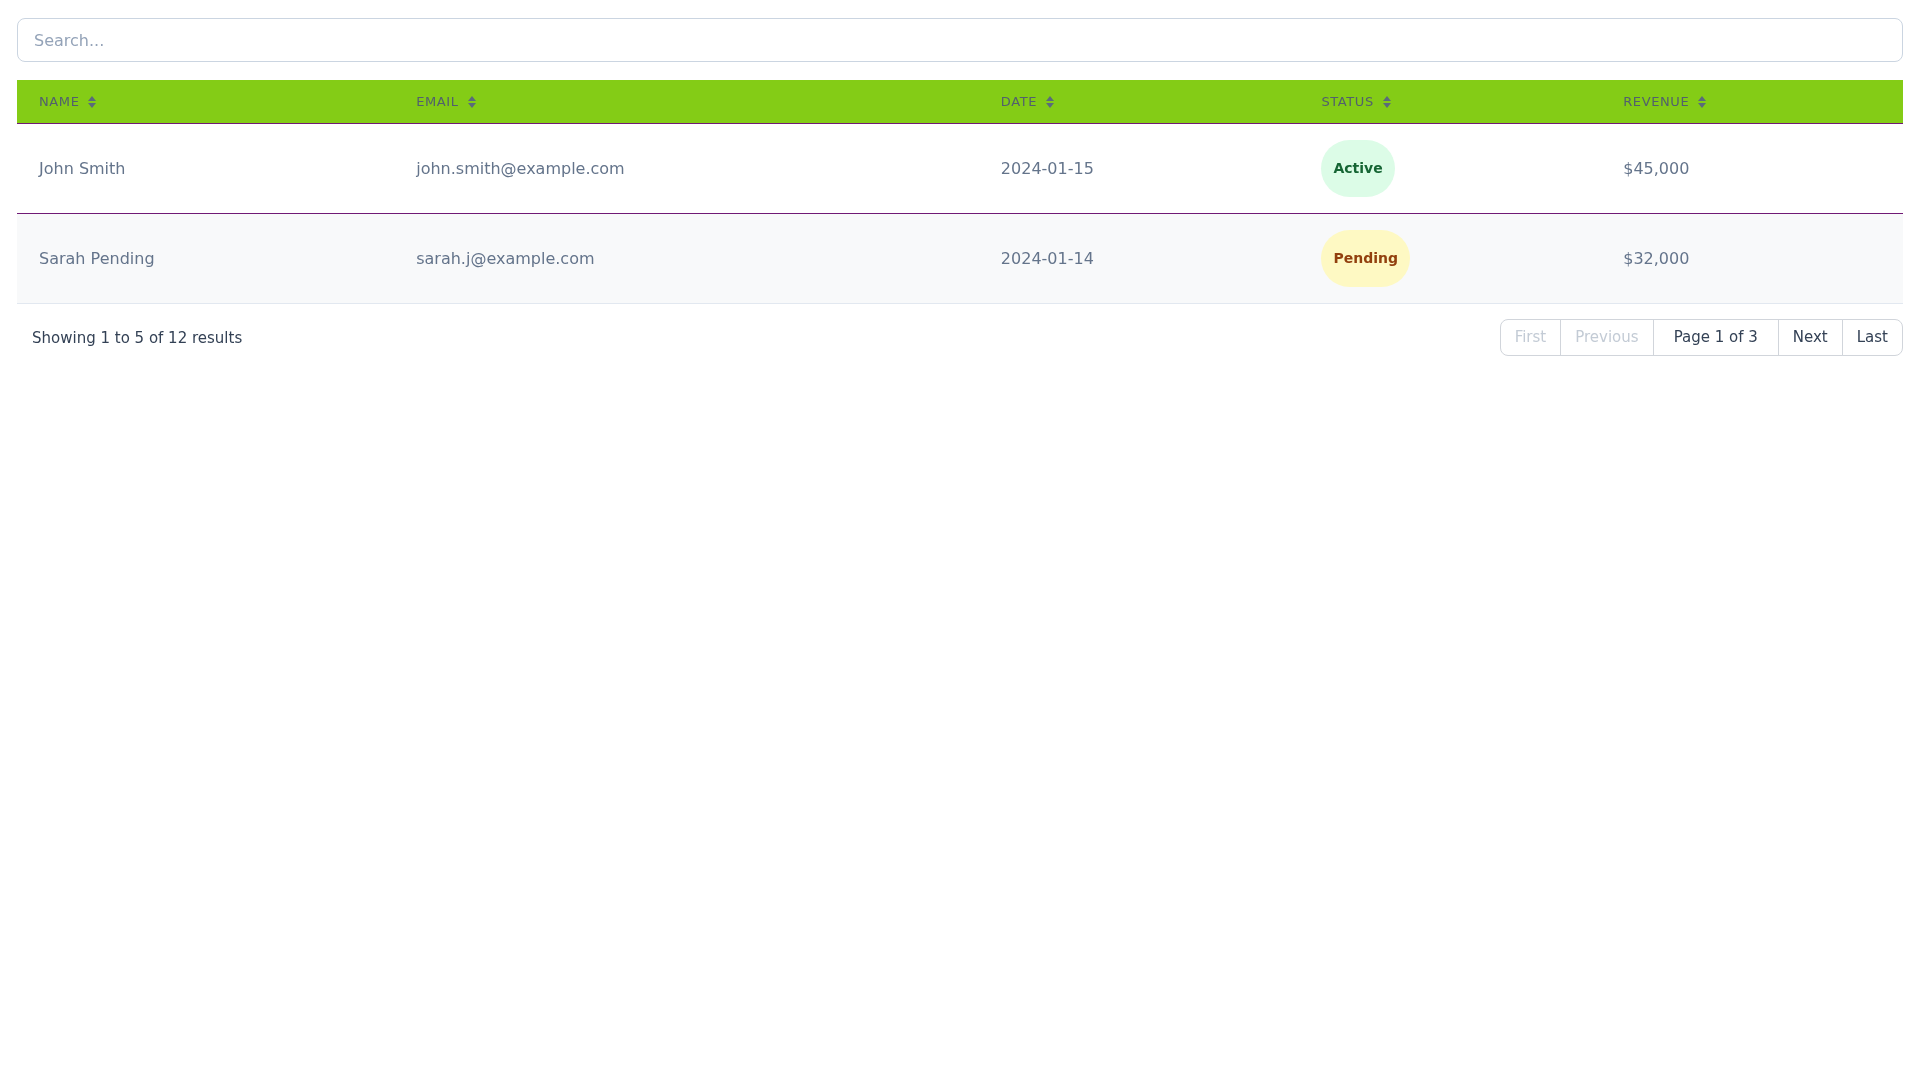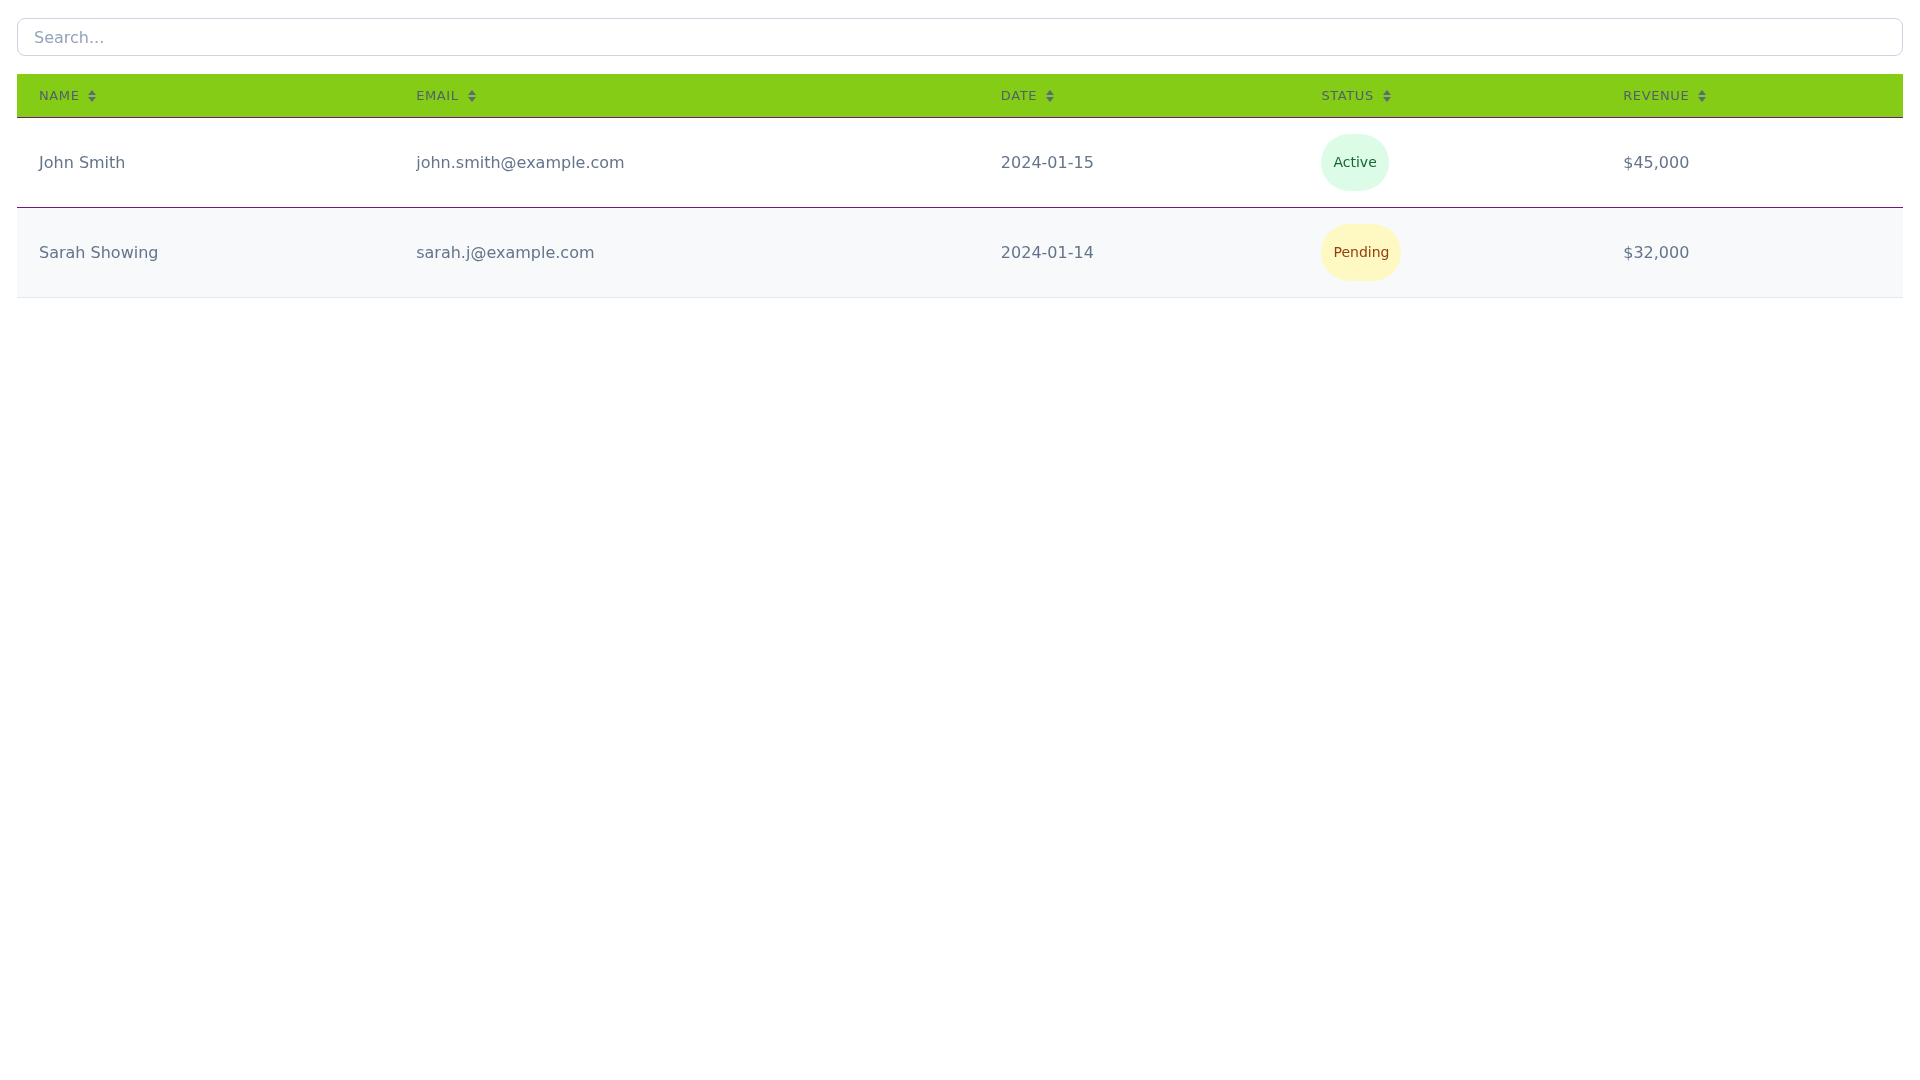--- a/index.html
+++ b/index.html
@@ -12,21 +12,21 @@
     color: #1e293b;
   }
 
   .page {
     padding: 18px 17px 0 17px;
   }
 
   
   .search-input {
     width: 100%;
-    height: 38px;
+    height: 44px;
     border: 1px solid #cbd5e1;
     border-radius: 8px;
     padding: 0 16px;
     font-size: 16px;
     font-family: "DejaVu Sans", "Liberation Sans", sans-serif;
     color: #334155;
     outline: none;
     background: #ffffff;
   }
   .search-input::placeholder { color: #94a3b8; }
@@ -81,21 +81,21 @@
   .sort-icon .tri-down {
     border-left: 4px solid transparent;
     border-right: 4px solid transparent;
     border-top: 5px solid #5a6b7b;
   }
 
   
   .badge {
     display: inline-block;
     font-size: 14px;
-    font-weight: normal;
+    font-weight: bold;
     padding: 19px 12px;
     border-radius: 999px;
     line-height: 1.35;
   }
   .badge-active   { background: #dcfce7; color: #166534; }
   .badge-pending  { background: #fef9c3; color: #92400e; }
   .badge-inactive { background: #fee2e2; color: #991b1b; }
 
   
   .table-footer {
@@ -177,23 +177,33 @@
     </thead>
     <tbody>
       <tr>
         <td class="cell-name">John Smith</td>
         <td>john.smith@example.com</td>
         <td>2024-01-15</td>
         <td><span class="badge badge-active">Active</span></td>
         <td>$45,000</td>
       </tr>
       <tr>
-        <td class="cell-name">Sarah Showing</td>
+        <td class="cell-name">Sarah Pending</td>
         <td>sarah.j@example.com</td>
         <td>2024-01-14</td>
         <td><span class="badge badge-pending">Pending</span></td>
         <td>$32,000</td>
       </tr>
     </tbody>
   </table>
 
+  <div class="table-footer">
+    <div class="results-summary">Showing 1 to 5 of 12 results</div>
+    <div class="pagination">
+      <button class="page-btn disabled">First</button>
+      <button class="page-btn disabled">Previous</button>
+      <span class="page-btn page-indicator">Page 1 of 3</span>
+      <button class="page-btn">Next</button>
+      <button class="page-btn">Last</button>
+    </div>
+  </div>
 
 </div>
 
 </body></html>

